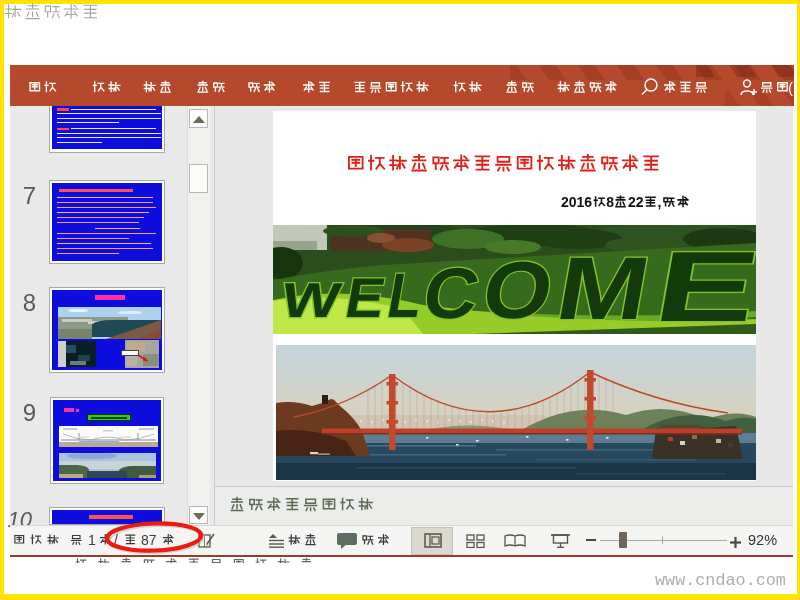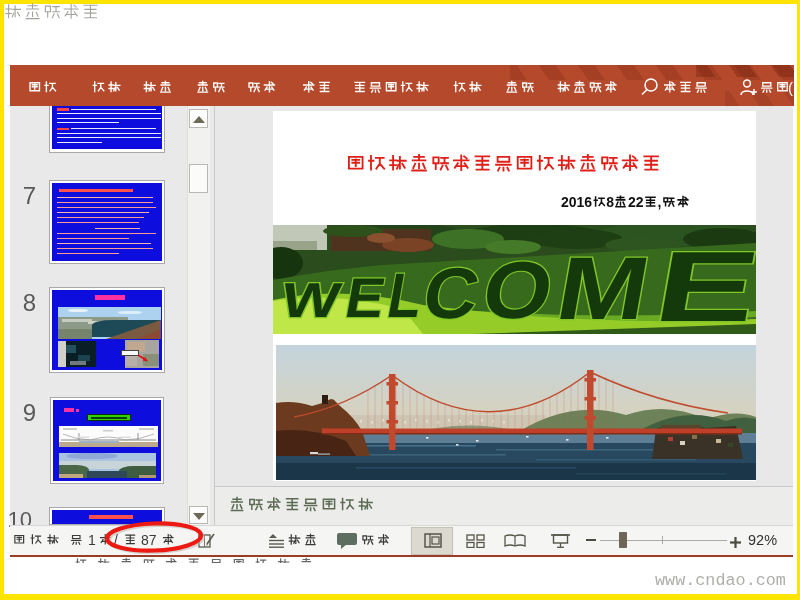--- a/index.html
+++ b/index.html
@@ -167,21 +167,21 @@
   </div>
 <div style="position:absolute;left:189px;top:164px;width:19px;height:29px;background:#fbfbfa;border:1px solid #b8b8b4;"></div>
 <div style="position:absolute;left:189px;top:506px;width:19px;height:18px;background:#fdfdfd;border:1px solid #b8b8b4;">
     <svg width="17" height="15" style="position:absolute;left:0;top:1px">
       <polygon points="3,5 15,5 9,12" fill="#6e6a58"></polygon>
     </svg>
   </div>
 <div style="position:absolute;left:8px;top:182px;width:28px;text-align:right;font-size:24px;color:#595959;">7</div>
 <div style="position:absolute;left:8px;top:289px;width:28px;text-align:right;font-size:24px;color:#595959;">8</div>
 <div style="position:absolute;left:8px;top:399px;width:28px;text-align:right;font-size:24px;color:#595959;">9</div>
-<div style="position:absolute;left:4px;top:507px;width:28px;text-align:right;font-size:22px;color:#595959;">10</div>
+<div style="position:absolute;left:4px;top:507px;width:28px;text-align:right;font-size:22px;color:#595959;font-style:italic;">10</div>
 <div style="position:absolute;left:49px;top:106px;width:116px;height:47px;background:#fff;border-left:1px solid #a8a8a8;border-right:1px solid #a8a8a8;border-bottom:1px solid #a8a8a8;">
     <div style="position:absolute;left:2px;top:0px;width:110px;height:43px;background:#0d0dde;">
       <div style="position:absolute;left:5px;top:2px;width:12px;height:2.5px;background:#ff4444;"></div>
       <div style="position:absolute;left:19px;top:2.5px;width:85px;height:1.2px;background:#e8e8ff;"></div>
       <div style="position:absolute;left:5px;top:7px;width:104px;height:1.2px;background:#e8e8ff;"></div>
       <div style="position:absolute;left:5px;top:11.5px;width:104px;height:1.2px;background:#e8e8ff;"></div>
       <div style="position:absolute;left:5px;top:16px;width:62px;height:1.2px;background:#e8e8ff;"></div>
       <div style="position:absolute;left:5px;top:21.5px;width:12px;height:2.5px;background:#ff4444;"></div>
       <div style="position:absolute;left:19px;top:22px;width:85px;height:1.2px;background:#e8e8ff;"></div>
       <div style="position:absolute;left:5px;top:26.5px;width:104px;height:1.2px;background:#e8e8ff;"></div>

